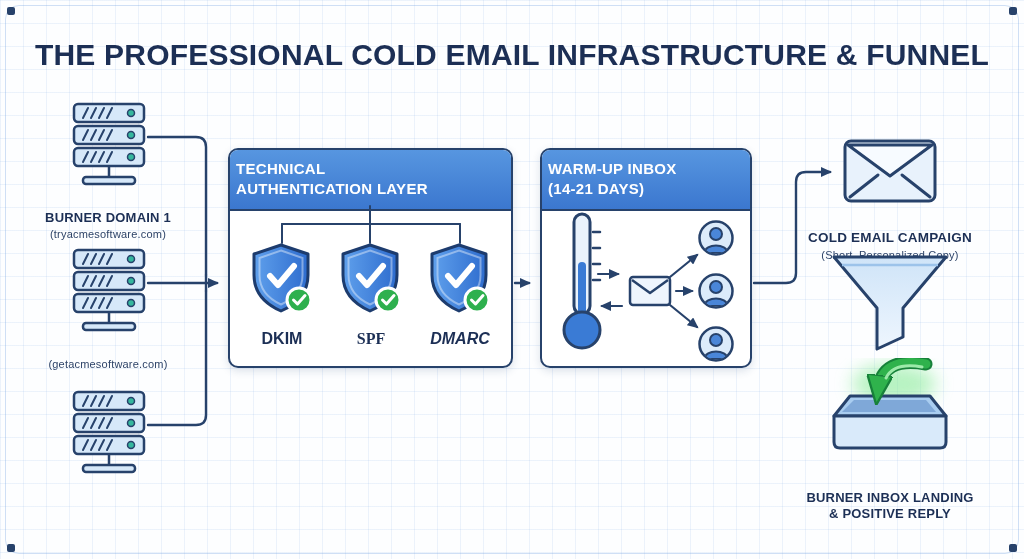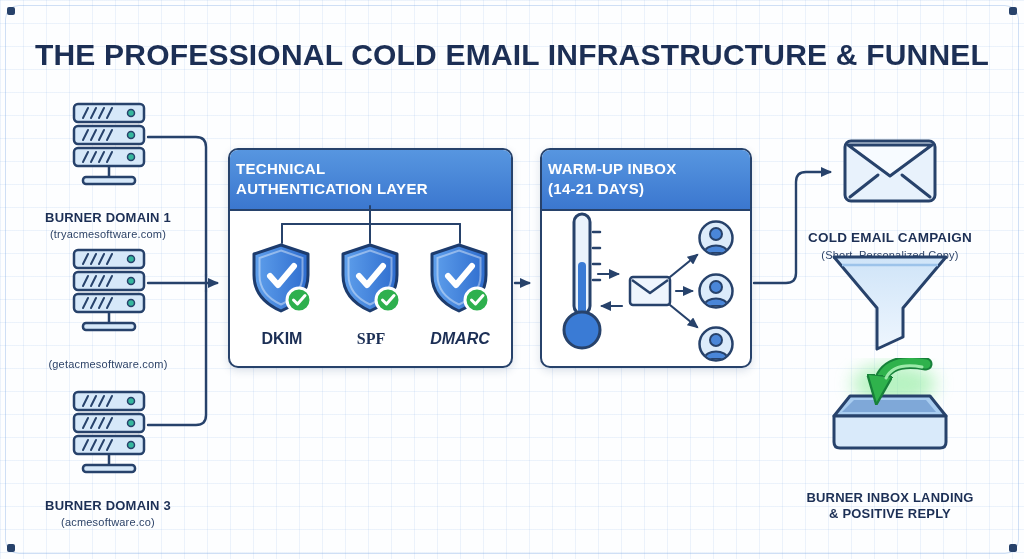--- a/index.html
+++ b/index.html
@@ -142,24 +142,20 @@
     <div class="node-sublabel">(getacmesoftware.com)</div>
   </div>
 
   <svg class="icon" style="left:70px; top:390px;" width="78" height="86" viewBox="0 0 78 86">
     <use href="#srvUnit1"></use>
     <use href="#srvUnit1" y="22"></use>
     <use href="#srvUnit1" y="44"></use>
     <path d="M39 64 V75" stroke="#27426b" stroke-width="2.5"></path>
     <rect x="13" y="75" width="52" height="7" rx="3" fill="#d6e8f9" stroke="#27426b" stroke-width="2.5"></rect>
   </svg>
-  <div class="abs node-label" style="left:18px; top:478px; width:180px;">
-    <div>BURNER DOMAIN 3</div>
-    <div class="node-sublabel">(acmesoftware.co)</div>
-  </div>
 
   <svg class="icon" style="left:250px; top:243px;" width="64" height="74" viewBox="0 0 64 74">
     <path d="M31 2 L58 11 V32 C58 50 47 61 31 68 C15 61 4 50 4 32 V11 Z" fill="url(#shieldGrad)" stroke="#1d3c6e" stroke-width="3" stroke-linejoin="round"></path>
     <path d="M31 7.5 L52.5 15 V32 C52.5 46 44 55.5 31 61.5 C18 55.5 9.5 46 9.5 32 V15 Z" fill="none" stroke="rgba(255,255,255,0.4)" stroke-width="2"></path>
     <path d="M20 33 L28 42 L44 23" fill="none" stroke="#ffffff" stroke-width="6" stroke-linecap="round" stroke-linejoin="round"></path>
     <circle cx="49" cy="57" r="12" fill="#2eb04e" stroke="#ffffff" stroke-width="3"></circle>
     <path d="M43.5 57 L47.5 61 L55 52.5" fill="none" stroke="#ffffff" stroke-width="3" stroke-linecap="round" stroke-linejoin="round"></path>
   </svg>
   <svg class="icon" style="left:339px; top:243px;" width="64" height="74" viewBox="0 0 64 74">
     <path d="M31 2 L58 11 V32 C58 50 47 61 31 68 C15 61 4 50 4 32 V11 Z" fill="url(#shieldGrad)" stroke="#1d3c6e" stroke-width="3" stroke-linejoin="round"></path>

